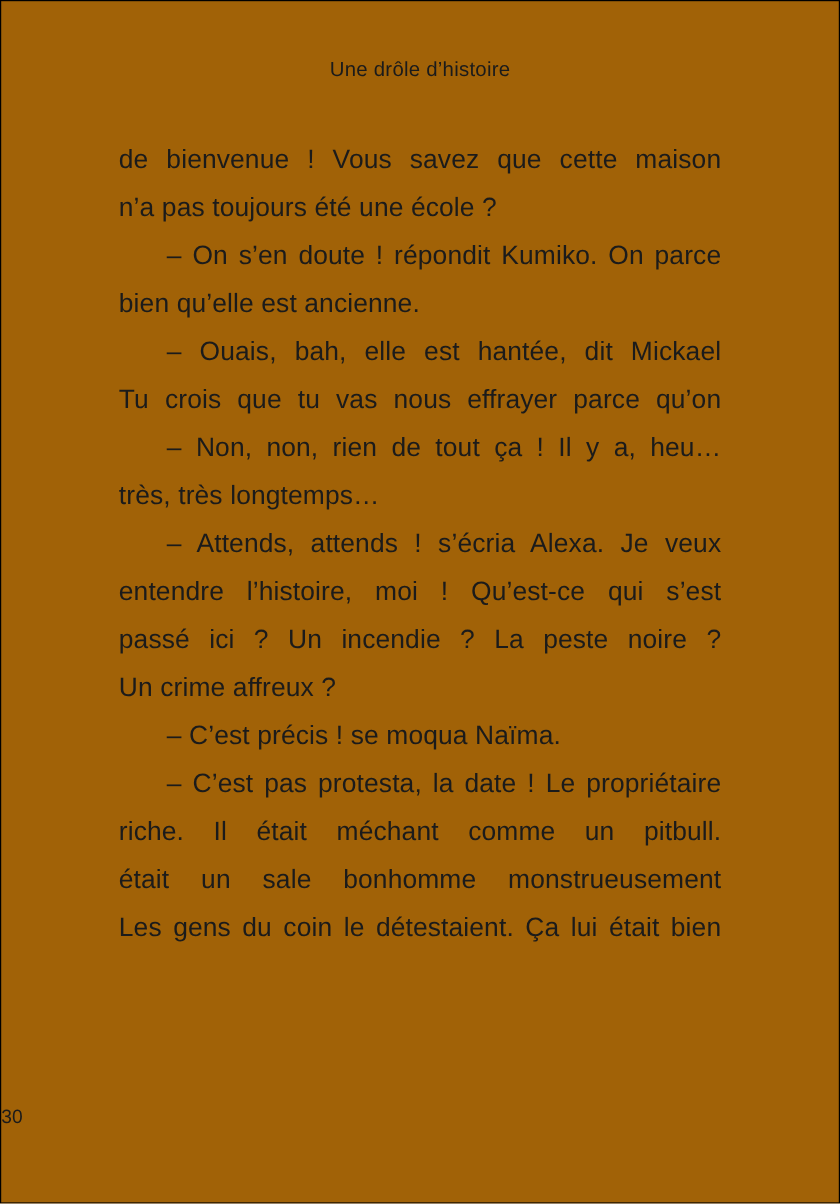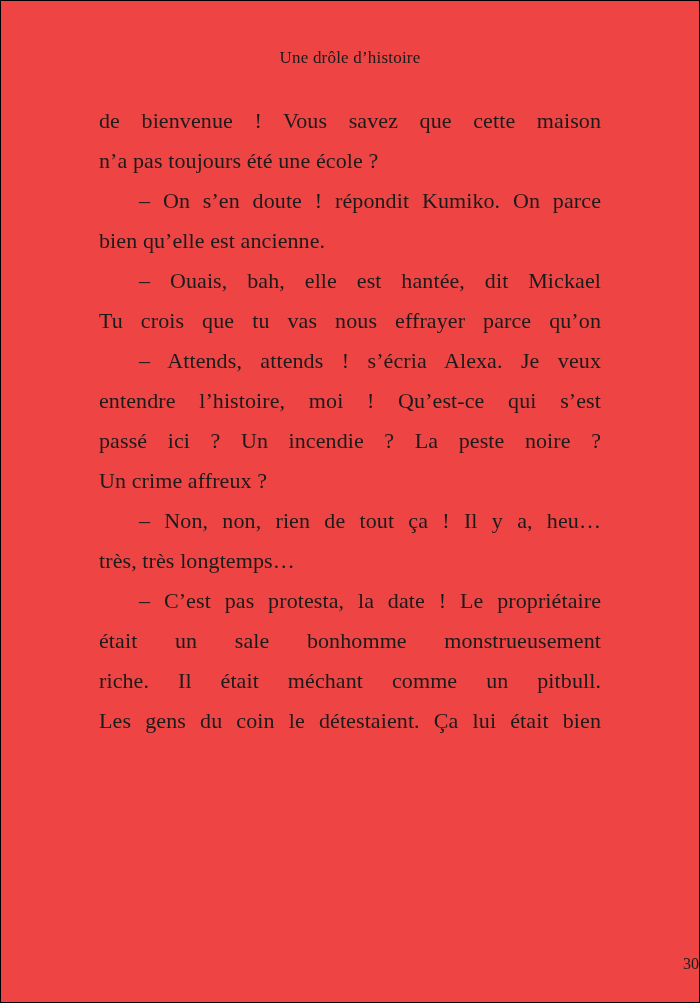--- a/index.html
+++ b/index.html
@@ -5,59 +5,59 @@
   html, body {
     margin: 0;
     padding: 0;
     background: #ffffff;
   }
   .page {
     position: relative;
     width: 700px;
     height: 1003px;
     box-sizing: border-box;
-    background: #ef4444;
+    background: #a16207;
     border: 1px solid #000000;
-    font-family: Liberation Serif, serif;
+    font-family: Liberation Sans, sans-serif;
     color: #1b1b1b;
     overflow: hidden;
   }
   .running-header {
     margin-top: 46px;
     text-align: center;
     font-size: 17px;
     line-height: 22px;
     letter-spacing: 0.2px;
   }
   .body-text {
-    margin: 32px 98px 0 98px;
+    margin: 44px 98px 0 98px;
   }
   .para {
     margin: 0;
     padding: 0;
   }
   .line {
     font-size: 22px;
     line-height: 40px;
     text-align: justify;
     text-align-last: justify;
     letter-spacing: 0.1px;
   }
   .line.lastline {
     text-align-last: left;
   }
   .line.indent {
     padding-left: 40px;
   }
   .page-number {
     position: absolute;
-    bottom: 28px;
+    bottom: 60px;
     left: 0;
     right: 0;
-    text-align: right;
+    text-align: left;
     font-size: 16px;
     line-height: 20px;
   }
 </style>
 </head>
 <body>
 
 <div class="page">
   <div class="running-header">Une drôle d’histoire</div>
 
@@ -70,31 +70,34 @@
         <div class="line indent">– On s’en doute ! répondit Kumiko. On parce</div>
         <div class="line lastline">bien qu’elle est ancienne.</div>
       </div>
       <div class="para">
         <div class="line indent">– Ouais, bah, elle est hantée, dit Mickael</div>
       </div>
       <div class="para">
         <div class="line">Tu crois que tu vas nous effrayer parce qu’on</div>
       </div>
       <div class="para">
+        <div class="line indent">– Non, non, rien de tout ça ! Il y a, heu…</div>
+        <div class="line lastline">très, très longtemps…</div>
+      </div>
+      <div class="para">
         <div class="line indent">– Attends, attends ! s’écria Alexa. Je veux</div>
         <div class="line">entendre l’histoire, moi ! Qu’est-ce qui s’est</div>
         <div class="line">passé ici ? Un incendie ? La peste noire ?</div>
         <div class="line lastline">Un crime affreux ?</div>
       </div>
       <div class="para">
-        <div class="line indent">– Non, non, rien de tout ça ! Il y a, heu…</div>
-        <div class="line lastline">très, très longtemps…</div>
+        <div class="line indent lastline">– C’est précis ! se moqua Naïma.</div>
       </div>
       <div class="para">
         <div class="line indent">– C’est pas protesta, la date ! Le propriétaire</div>
+        <div class="line">riche. Il était méchant comme un pitbull.</div>
         <div class="line">était un sale bonhomme monstrueusement</div>
-        <div class="line">riche. Il était méchant comme un pitbull.</div>
         <div class="line">Les gens du coin le détestaient. Ça lui était bien</div>
       </div>
     </div>
 
   <div class="page-number">30</div>
 </div>
 
 </body></html>

